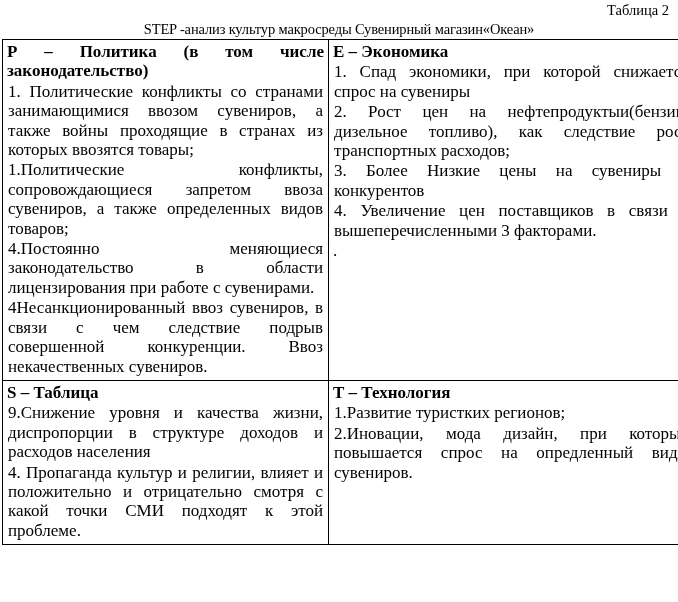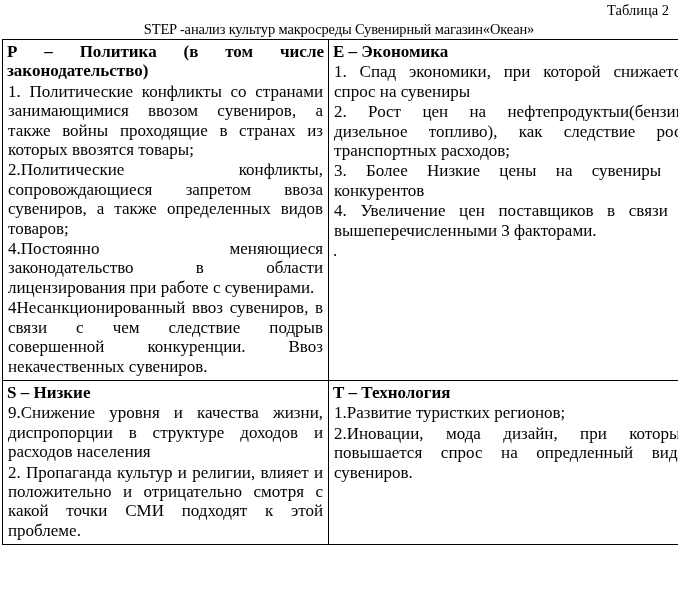--- a/index.html
+++ b/index.html
@@ -94,38 +94,38 @@
     <div class="table-number">Таблица 2</div>
     <div class="table-title">STEP -анализ культур макросреды Сувенирный магазин«Океан»</div>
   </div>
 
   <table class="step-table">
     <tbody>
       <tr>
         <td class="col-left">
           <p class="cell-heading"><span class="stretch">Р – Политика (в том числе законодательство)</span></p>
           <p class="cell-line">1. Политические конфликты со странами занимающимися ввозом сувениров, а также  войны проходящие в странах из которых ввозятся товары;</p>
-          <p class="cell-line">2.Политические конфликты, сопровождающиеся запретом ввоза сувениров, а также определенных видов товаров;</p>
+          <p class="cell-line">1.Политические конфликты, сопровождающиеся запретом ввоза сувениров, а также определенных видов товаров;</p>
           <p class="cell-line">4.Постоянно меняющиеся законодательство в области лицензирования при работе с сувенирами.</p>
           <p class="cell-line">4Несанкционированный ввоз сувениров, в связи с чем следствие подрыв совершенной конкуренции. Ввоз некачественных сувениров.</p>
         </td>
         <td class="col-right">
           <p class="cell-heading nojustify">Е – Экономика</p>
           <p class="cell-line">1. Спад экономики, при которой снижается спрос на сувениры</p>
           <p class="cell-line">2. Рост цен на нефтепродуктыи(бензин, дизельное топливо), как следствие рост транспортных расходов;</p>
           <p class="cell-line">3. Более Низкие цены на сувениры у конкурентов</p>
           <p class="cell-line">4. Увеличение цен поставщиков в связи с вышеперечисленными 3 факторами.</p>
           <p class="dot-line">.</p>
         </td>
       </tr>
       <tr>
         <td class="col-left">
-          <p class="cell-heading nojustify">S – Низкие</p>
+          <p class="cell-heading nojustify">S – Таблица</p>
           <p class="cell-line">9.Снижение уровня и качества жизни, диспропорции в структуре доходов и расходов населения</p>
-          <p class="cell-line">2. Пропаганда культур и религии, влияет и положительно и отрицательно смотря с какой точки СМИ подходят к этой проблеме.</p>
+          <p class="cell-line">4. Пропаганда культур и религии, влияет и положительно и отрицательно смотря с какой точки СМИ подходят к этой проблеме.</p>
         </td>
         <td class="col-right">
           <p class="cell-heading nojustify">Т – Технология</p>
           <p class="cell-line">1.Развитие туристких регионов;</p>
           <p class="cell-line">2.Иновации, мода дизайн, при которых повышается спрос на опредленный виды сувениров.</p>
         </td>
       </tr>
     </tbody>
   </table>
 

